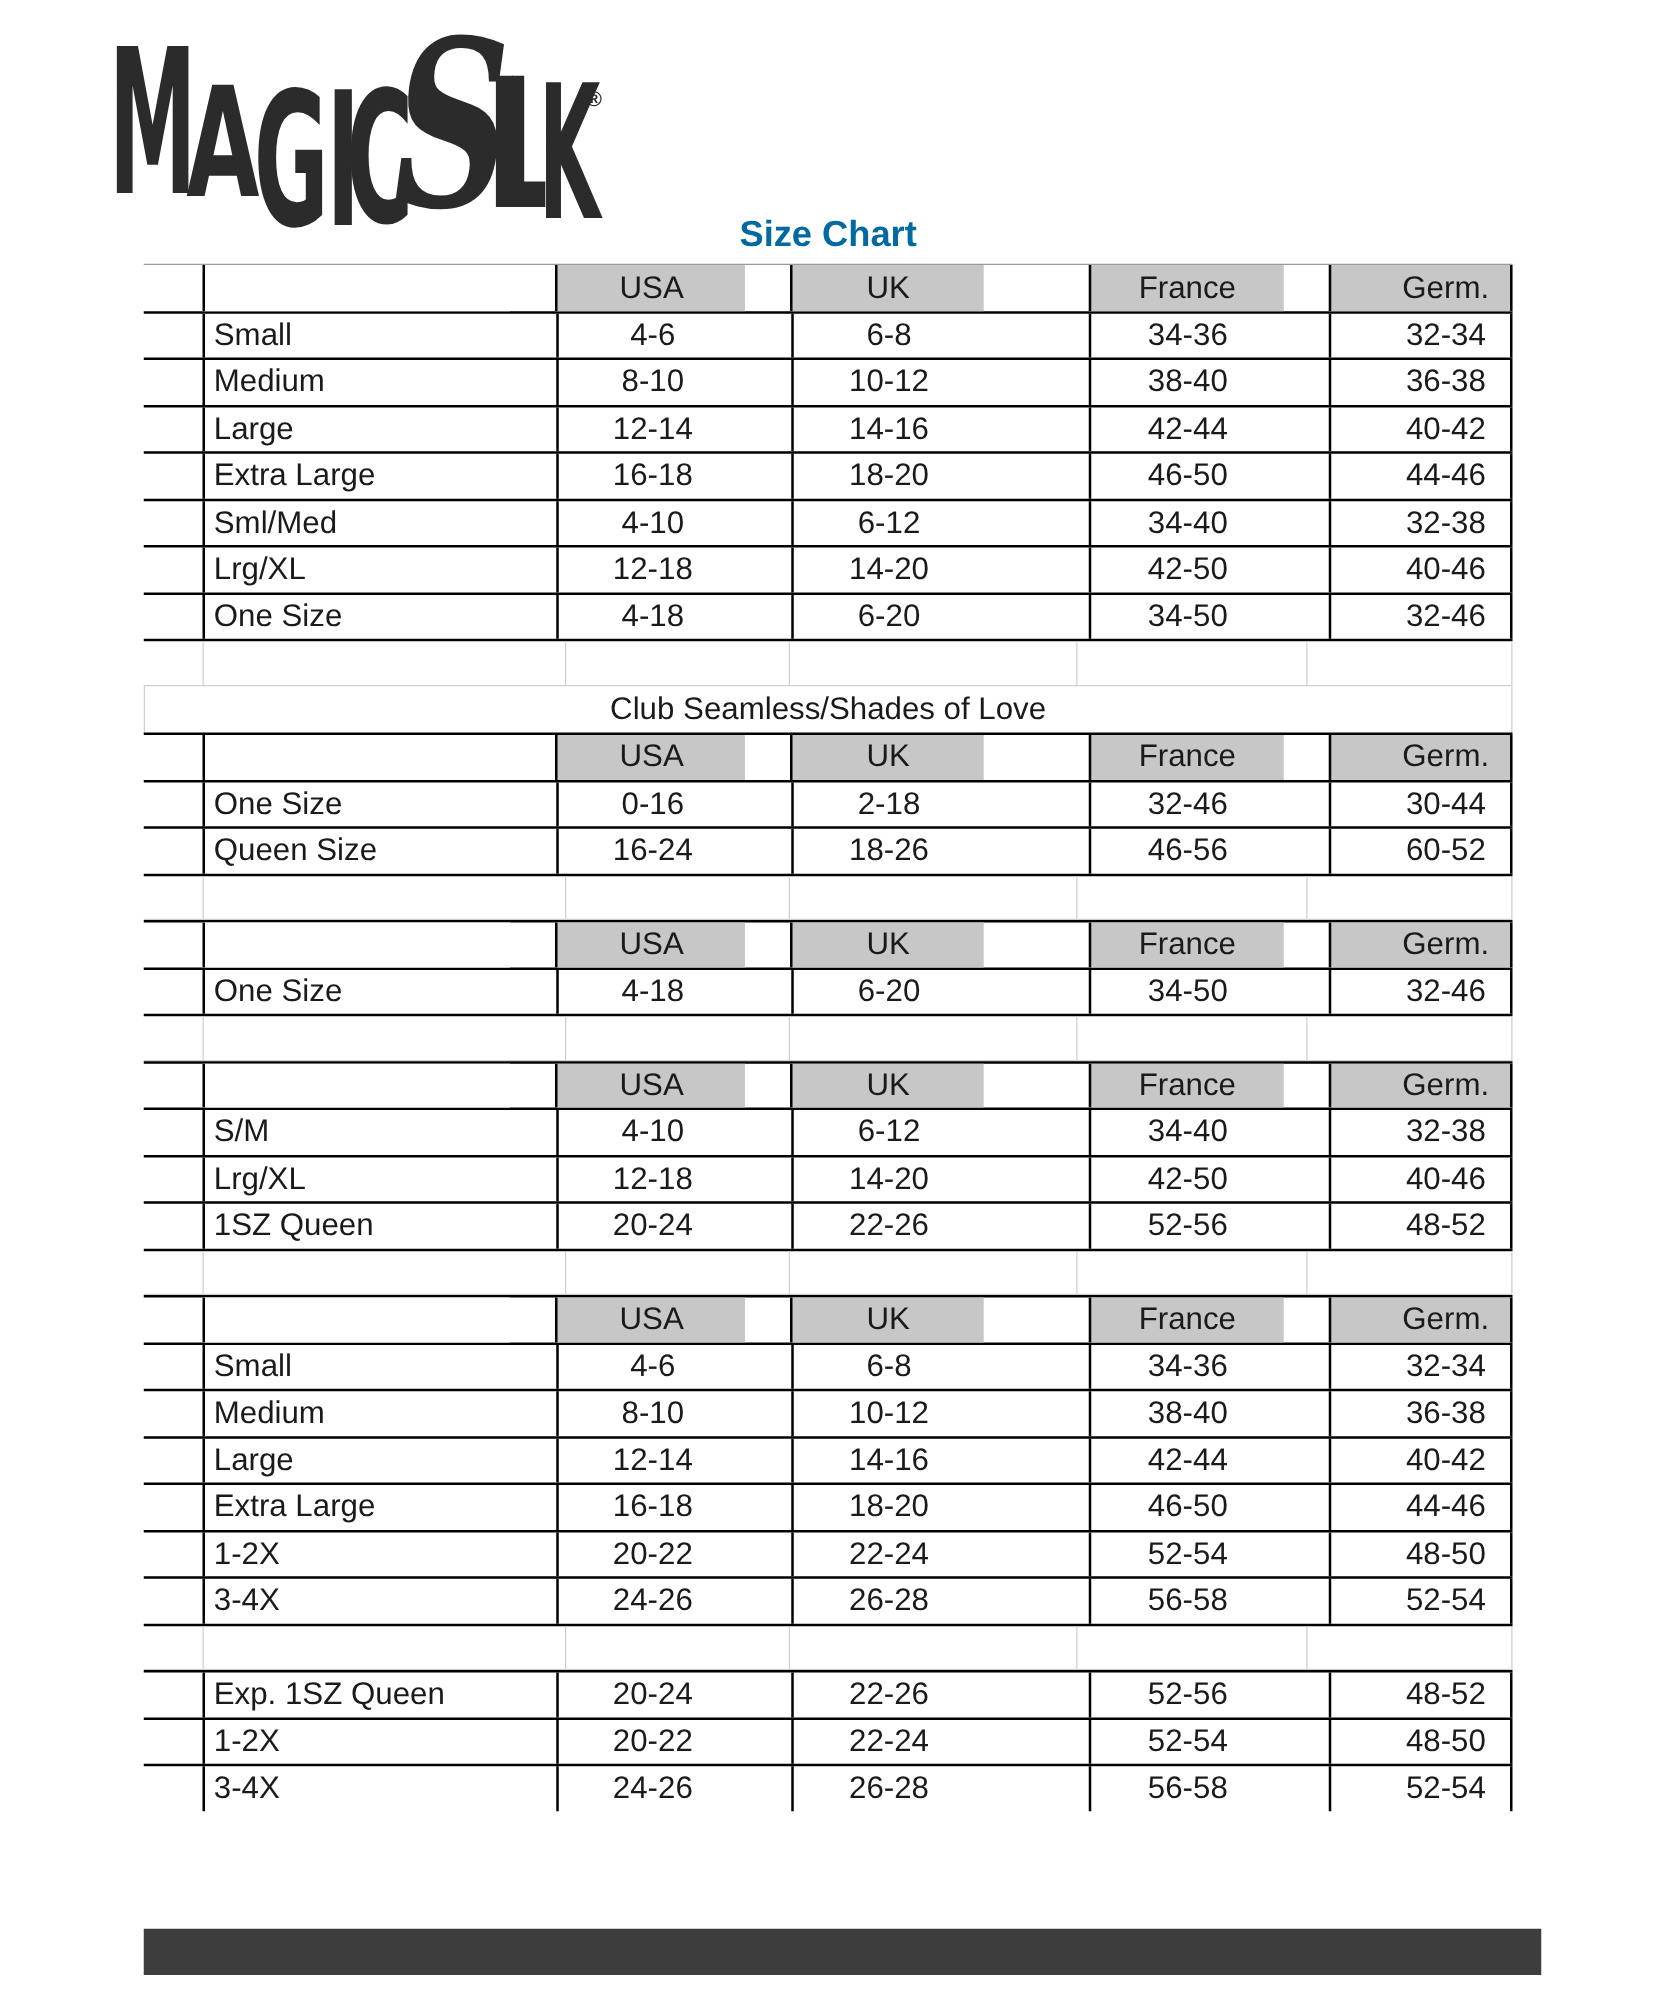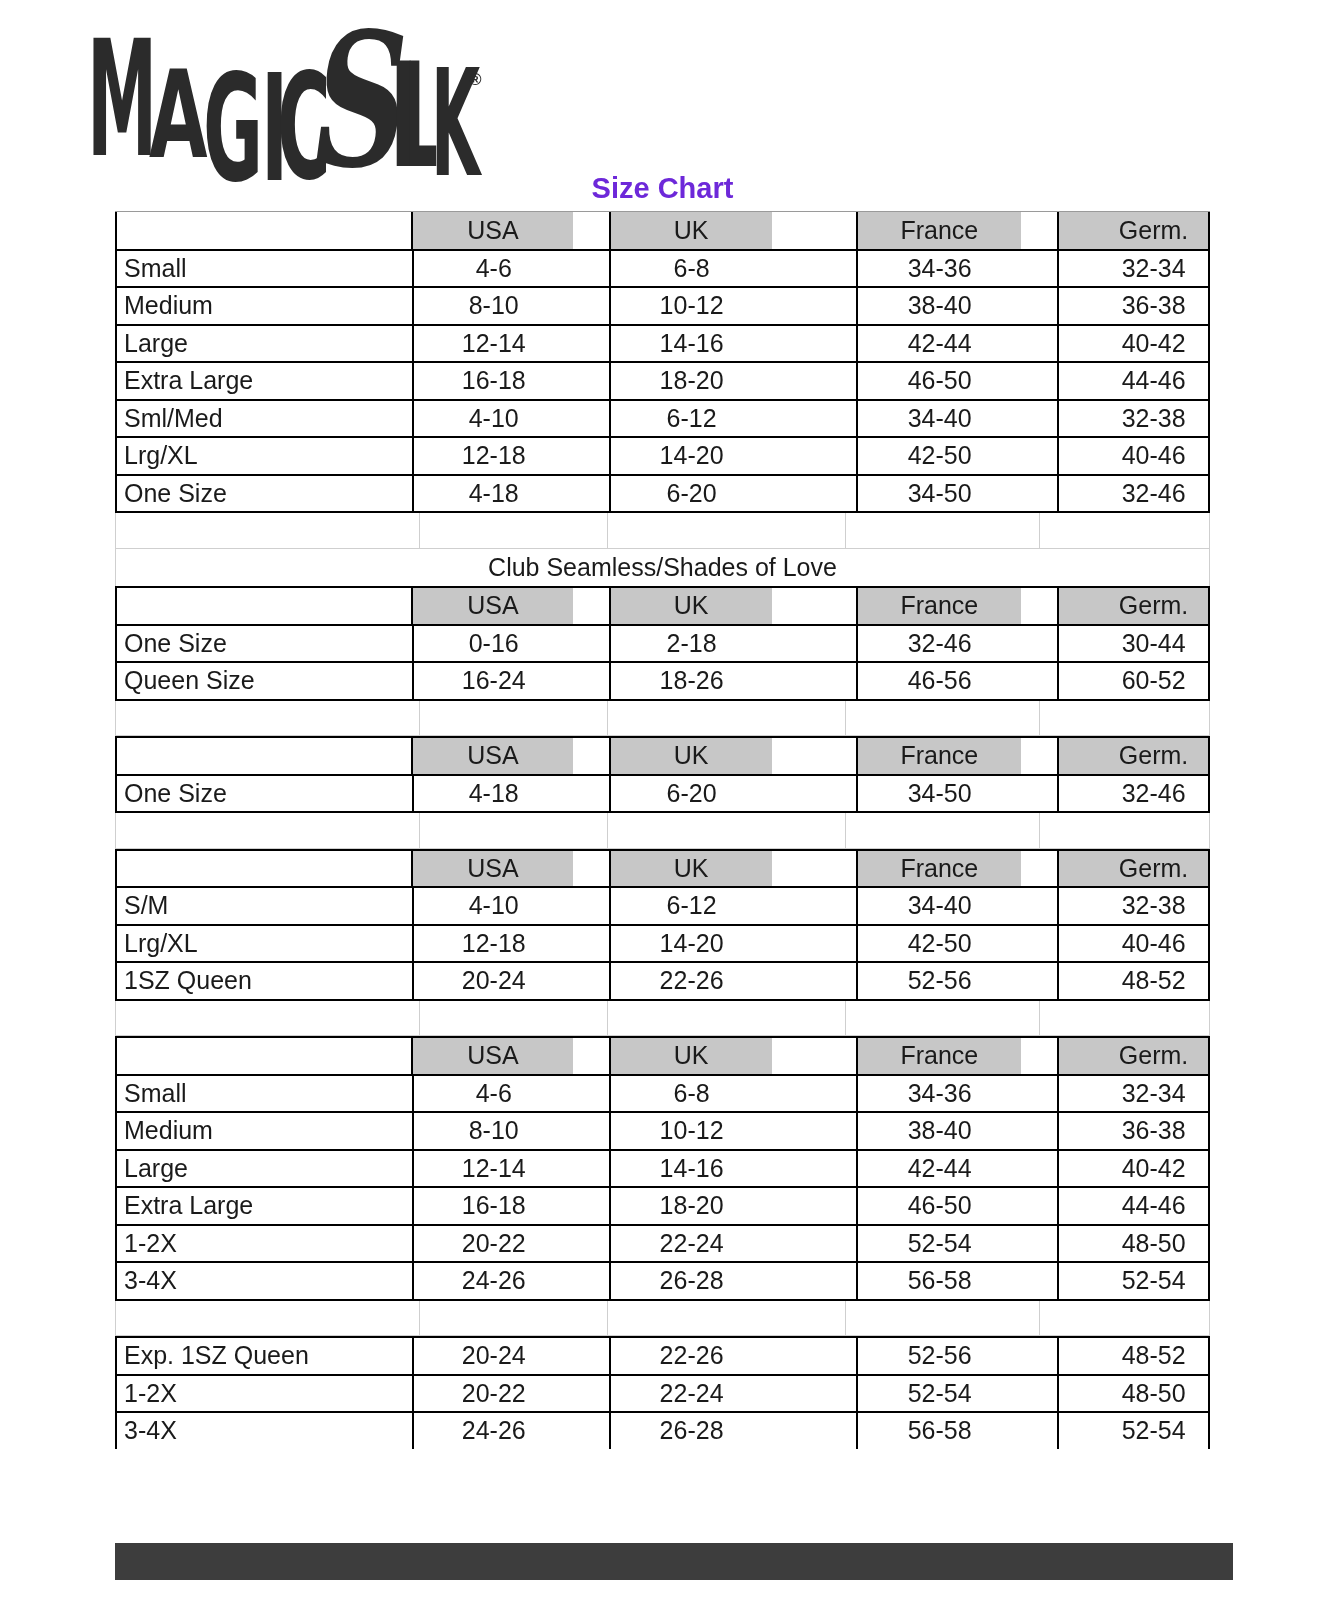--- a/index.html
+++ b/index.html
@@ -22,30 +22,30 @@
   .lg3{left:176px;top:18px;font-size:122px;transform:scale(0.60,1.22);}
   .lg4{left:192px;top:18px;font-size:122px;transform:scale(0.60,1.20);}
   .lg5{left:230px;top:-28px;font-size:185px;transform:scale(0.70,1.0);}
   .lg6{left:305px;top:8px;font-size:122px;transform:scale(0.60,1.18);}
   .lg7{left:320px;top:8px;font-size:122px;transform:scale(0.42,1.18);}
   .lg8{left:346px;top:13px;font-size:122px;transform:scale(0.52,1.22);}
   .reg{position:absolute;left:384px;top:34px;font-size:17px;font-weight:bold;color:var(--logo,#2b2b2b);}
   
   .page-title{
     position:absolute;left:115px;top:169px;width:1095px;height:38px;
-    line-height:38px;text-align:center;font-weight:bold;font-size:29px;color:#6d28d9;
+    line-height:38px;text-align:center;font-weight:bold;font-size:29px;color:#0369a1;
   }
   
   .table{position:absolute;left:115px;top:211px;width:1095px;}
   .row{display:flex;width:1095px;height:37.5px;box-sizing:border-box;}
   .cell{
     box-sizing:border-box;height:100%;display:flex;align-items:center;
     overflow:hidden;font-size:25px;white-space:nowrap;
   }
-  .label-col{width:29.1%;}
+  .label-col{width:29.1%;margin-left:47px;}
   .c1{width:18%;}
   .c2{width:18.2%;}
   .c3{width:18.5%;margin-left:48px;}
   .c4{width:16.2%;padding-left:40px;}
   .data-row,.header-row{border-top:2px solid var(--border,#000);gap:36px;}
   .header-row.first{border-top:1px solid #9a9a9a;}
   .data-row .cell,.header-row .cell{border-left:2px solid var(--border,#000);}
   .data-row .cell:last-child,.header-row .cell:last-child{border-right:2px solid var(--border,#000);}
   .header-cell{background:var(--header-bg,#c7c7c7);justify-content:center;}
   .header-blank{background:#fff;}

